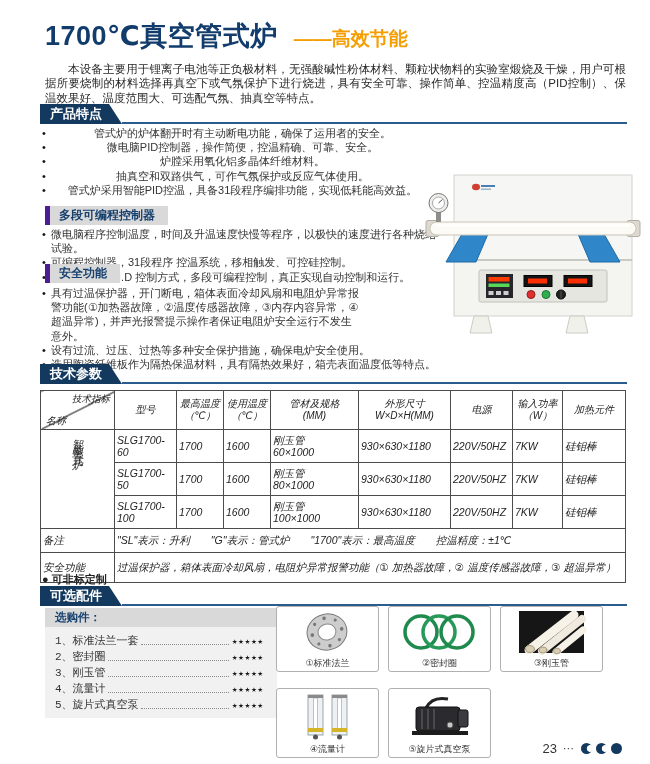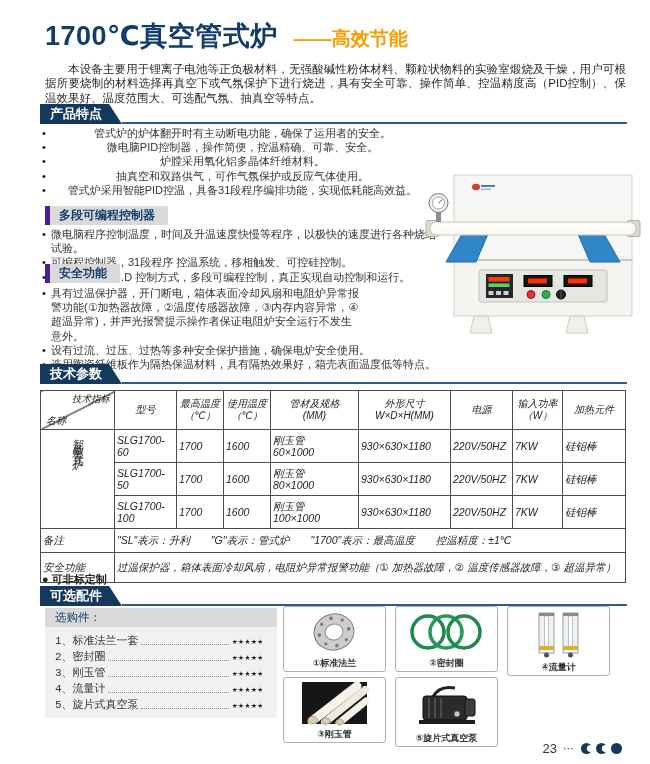--- a/index.html
+++ b/index.html
@@ -42,31 +42,31 @@
           background:linear-gradient(to bottom right, transparent calc(50% - 0.7px),
                      #4c4c4c calc(50% - 0.7px), #4c4c4c calc(50% + 0.7px), transparent calc(50% + 0.7px)); }
   .diag .t { position:absolute; top:2px; right:4px; font-size:9.5px; }
   .diag .b { position:absolute; bottom:2px; left:5px; font-size:10px;margin-top:36px; }
   td.rlabel { font-size:10.5px; }
   td.rtext { text-align:left; padding-left:8px; font-size:10px; }
   .custom-note { left:42px; top:572px; font-size:11px; font-weight:bold; color:#222; }
 
   
   .purchase { left:45px; top:608px; width:232px; background:#f1f1f1; padding-bottom:6px; }
-  .purchase-head { background:#d9d9d9; color:#16406e; font-weight:normal; font-size:11.5px;
+  .purchase-head { background:#d9d9d9; color:#16406e; font-weight:bold; font-size:11.5px;
                    padding:2px 0 2px 10px; }
   .purchase-items { padding:5px 13px 0 10px;font-family:Liberation Mono, monospace; }
   .p-item { display:flex; align-items:flex-end; height:16px; }
   .p-label { font-size:11px; color:#333; white-space:nowrap; }
   .p-dots { flex:1; border-bottom:1px dotted #8a8a8a; margin:0 3px 3px 2px; }
   .p-stars { font-size:9px; color:#1a1a1a; letter-spacing:1px; margin-bottom:1px; }
 
   
-  .cards { left:283px; top:606px; width:330px; display:grid;
-           grid-template-columns:repeat(3,103px); grid-auto-rows:auto; gap:1px 9px;font-weight:bold; }
+  .cards { left:276px; top:606px; width:330px; display:grid;
+           grid-template-columns:repeat(3,103px); grid-auto-rows:auto; gap:16px 9px; }
   .card { background:#fff; border:1px solid #b0b0b0; border-radius:3px; height:64px;
           display:flex; flex-direction:column; align-items:center; justify-content:flex-end; }
   .card.tall { height:68px; }
   .card svg { flex:1; }
   .card-cap { font-size:9px; color:#333; line-height:12px; margin-bottom:2px; }
 
   
   .footer { right:28px; top:741px; display:flex; align-items:center; gap:4px; }
   .pg-num { font-size:13px; color:#333; margin-right:2px; }
   .pg-ellipsis { font-size:11px; color:#444; margin-right:3px; }
@@ -309,53 +309,53 @@
       <div class="card-cap">①标准法兰</div>
     </div>
     <div class="card">
       <svg width="95" height="44" viewBox="0 0 95 44">
         <circle cx="29" cy="22" r="16" fill="none" stroke="#1f8a4d" stroke-width="3.5"></circle>
         <circle cx="47" cy="22" r="16" fill="none" stroke="#27995a" stroke-width="3.5"></circle>
         <circle cx="65" cy="22" r="16" fill="none" stroke="#1f8a4d" stroke-width="3.5"></circle>
       </svg>
       <div class="card-cap">②密封圈</div>
     </div>
+    <div class="card">
+      <svg width="95" height="44" viewBox="0 0 95 44">
+        <rect x="15" y="1" width="65" height="42" fill="#161616"></rect>
+        <g stroke-linecap="round">
+          <line x1="25" y1="40" x2="70" y2="5" stroke="#f6f2e8" stroke-width="9"></line>
+          <line x1="38" y1="41" x2="78" y2="9" stroke="#efeadd" stroke-width="8"></line>
+          <line x1="52" y1="42" x2="79" y2="20" stroke="#f6f2e8" stroke-width="7"></line>
+          <ellipse cx="26" cy="39" rx="4.5" ry="3.5" fill="#d9cdb2" stroke="#a99f86" stroke-width="1"></ellipse>
+          <ellipse cx="39" cy="40" rx="4" ry="3" fill="#d9cdb2" stroke="#a99f86" stroke-width="1"></ellipse>
+          <ellipse cx="53" cy="41" rx="3.5" ry="2.8" fill="#d9cdb2" stroke="#a99f86" stroke-width="1"></ellipse>
+        </g>
+      </svg>
+      <div class="card-cap">③刚玉管</div>
+    </div>
     <div class="card tall">
       <svg width="95" height="48" viewBox="0 0 95 48">
         <g>
           <rect x="28" y="3" width="15" height="40" fill="#eef1f3" stroke="#9aa4aa"></rect>
           <rect x="33.5" y="6" width="4" height="32" fill="#ffffff" stroke="#b9c2c7"></rect>
           <rect x="28" y="3" width="15" height="3" fill="#8a8a8a"></rect>
           <rect x="28" y="36" width="15" height="4" fill="#d4b528"></rect>
           <circle cx="35.5" cy="45" r="2.5" fill="#555"></circle>
         </g>
         <g>
           <rect x="52" y="3" width="15" height="40" fill="#eef1f3" stroke="#9aa4aa"></rect>
           <rect x="57.5" y="6" width="4" height="32" fill="#ffffff" stroke="#b9c2c7"></rect>
           <rect x="52" y="3" width="15" height="3" fill="#8a8a8a"></rect>
           <rect x="52" y="36" width="15" height="4" fill="#d4b528"></rect>
           <circle cx="59.5" cy="45" r="2.5" fill="#555"></circle>
         </g>
       </svg>
       <div class="card-cap">④流量计</div>
     </div>
-    <div class="card">
-      <svg width="95" height="44" viewBox="0 0 95 44">
-        <rect x="15" y="1" width="65" height="42" fill="#161616"></rect>
-        <g stroke-linecap="round">
-          <line x1="25" y1="40" x2="70" y2="5" stroke="#f6f2e8" stroke-width="9"></line>
-          <line x1="38" y1="41" x2="78" y2="9" stroke="#efeadd" stroke-width="8"></line>
-          <line x1="52" y1="42" x2="79" y2="20" stroke="#f6f2e8" stroke-width="7"></line>
-          <ellipse cx="26" cy="39" rx="4.5" ry="3.5" fill="#d9cdb2" stroke="#a99f86" stroke-width="1"></ellipse>
-          <ellipse cx="39" cy="40" rx="4" ry="3" fill="#d9cdb2" stroke="#a99f86" stroke-width="1"></ellipse>
-          <ellipse cx="53" cy="41" rx="3.5" ry="2.8" fill="#d9cdb2" stroke="#a99f86" stroke-width="1"></ellipse>
-        </g>
-      </svg>
-      <div class="card-cap">③刚玉管</div>
-    </div>
     <div class="card tall">
       <svg width="95" height="48" viewBox="0 0 95 48">
         <path d="M34 16 Q40 4 56 7" fill="none" stroke="#222" stroke-width="3"></path>
         <rect x="24" y="15" width="44" height="24" rx="3" fill="#2b2b2e" stroke="#111"></rect>
         <line x1="30" y1="17" x2="30" y2="37" stroke="#4a4a4e" stroke-width="2"></line>
         <line x1="36" y1="17" x2="36" y2="37" stroke="#4a4a4e" stroke-width="2"></line>
         <line x1="42" y1="17" x2="42" y2="37" stroke="#4a4a4e" stroke-width="2"></line>
         <rect x="66" y="18" width="10" height="17" rx="2" fill="#3c3c40" stroke="#111"></rect>
         <circle cx="58" cy="33" r="3" fill="#c8c8c8" stroke="#555"></circle>
         <rect x="20" y="39" width="56" height="4" fill="#1c1c1c"></rect>

